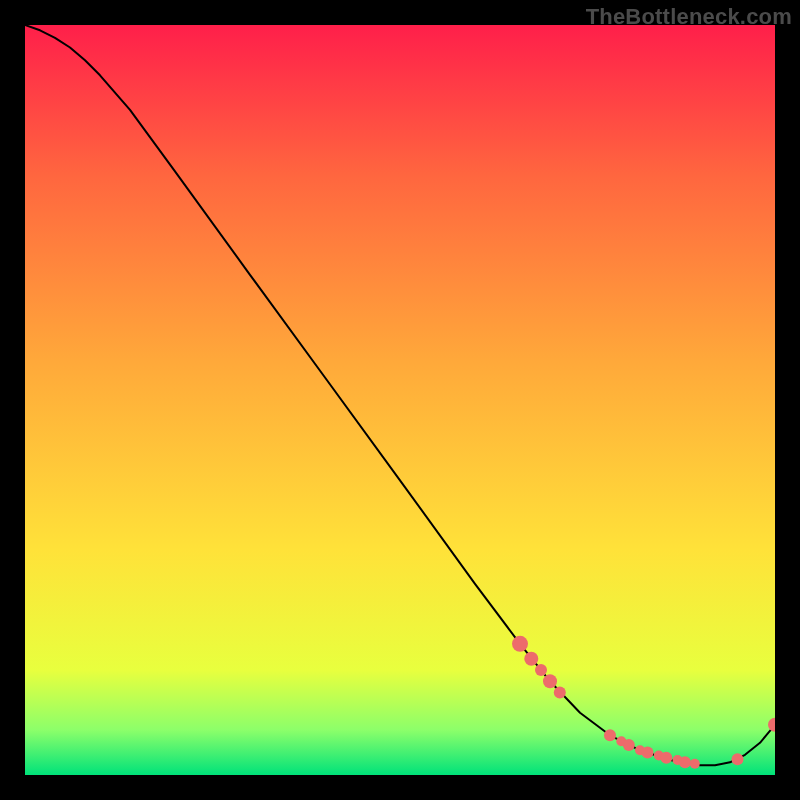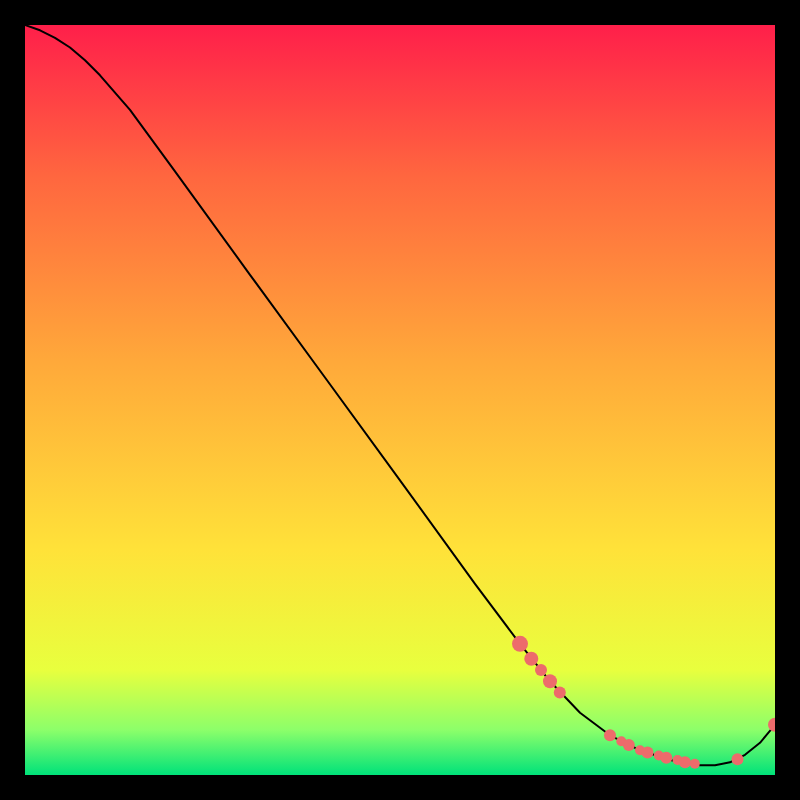--- a/index.html
+++ b/index.html
@@ -68,13 +68,14 @@
           <circle cx="633.8" cy="730.5" r="5.0" fill="#ed6b6b"></circle>
           <circle cx="641.3" cy="732.8" r="6.0" fill="#ed6b6b"></circle>
           <circle cx="652.5" cy="735.0" r="5.0" fill="#ed6b6b"></circle>
           <circle cx="660.0" cy="737.3" r="6.0" fill="#ed6b6b"></circle>
           <circle cx="669.8" cy="738.8" r="5.0" fill="#ed6b6b"></circle>
           <circle cx="712.5" cy="734.3" r="6.0" fill="#ed6b6b"></circle>
           <circle cx="750.0" cy="699.8" r="7.0" fill="#ed6b6b"></circle>
         </g>
     </svg>
   </div>
+  <div class="watermark">TheBottleneck.com</div>
 </div>
 
 </body></html>

